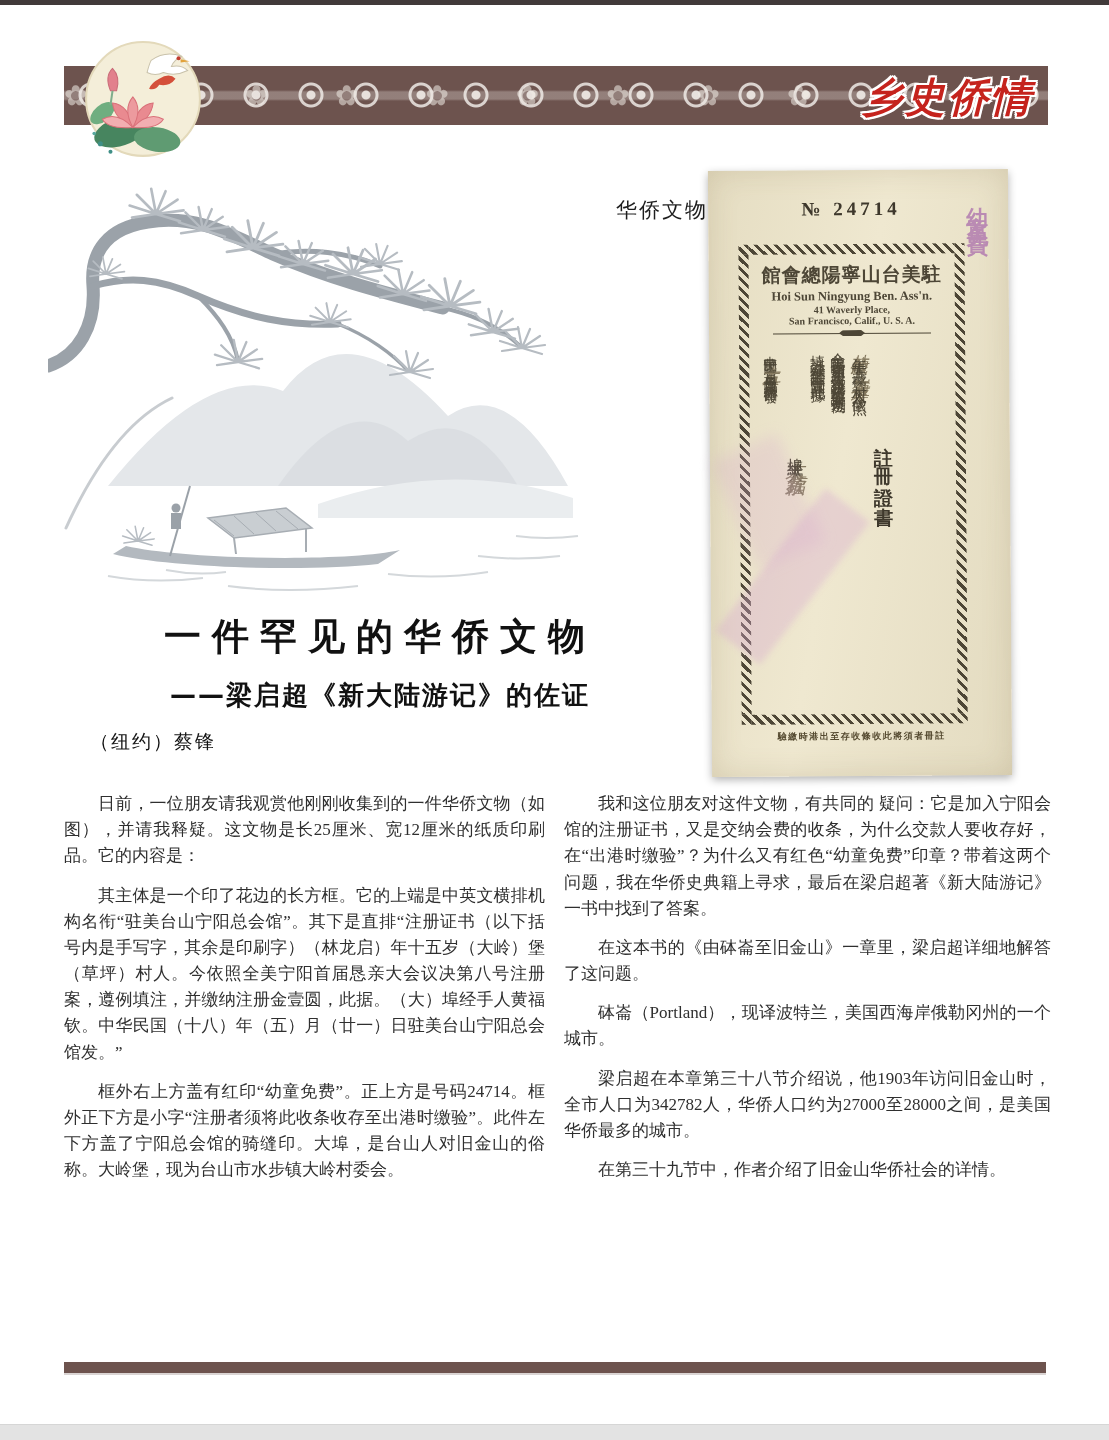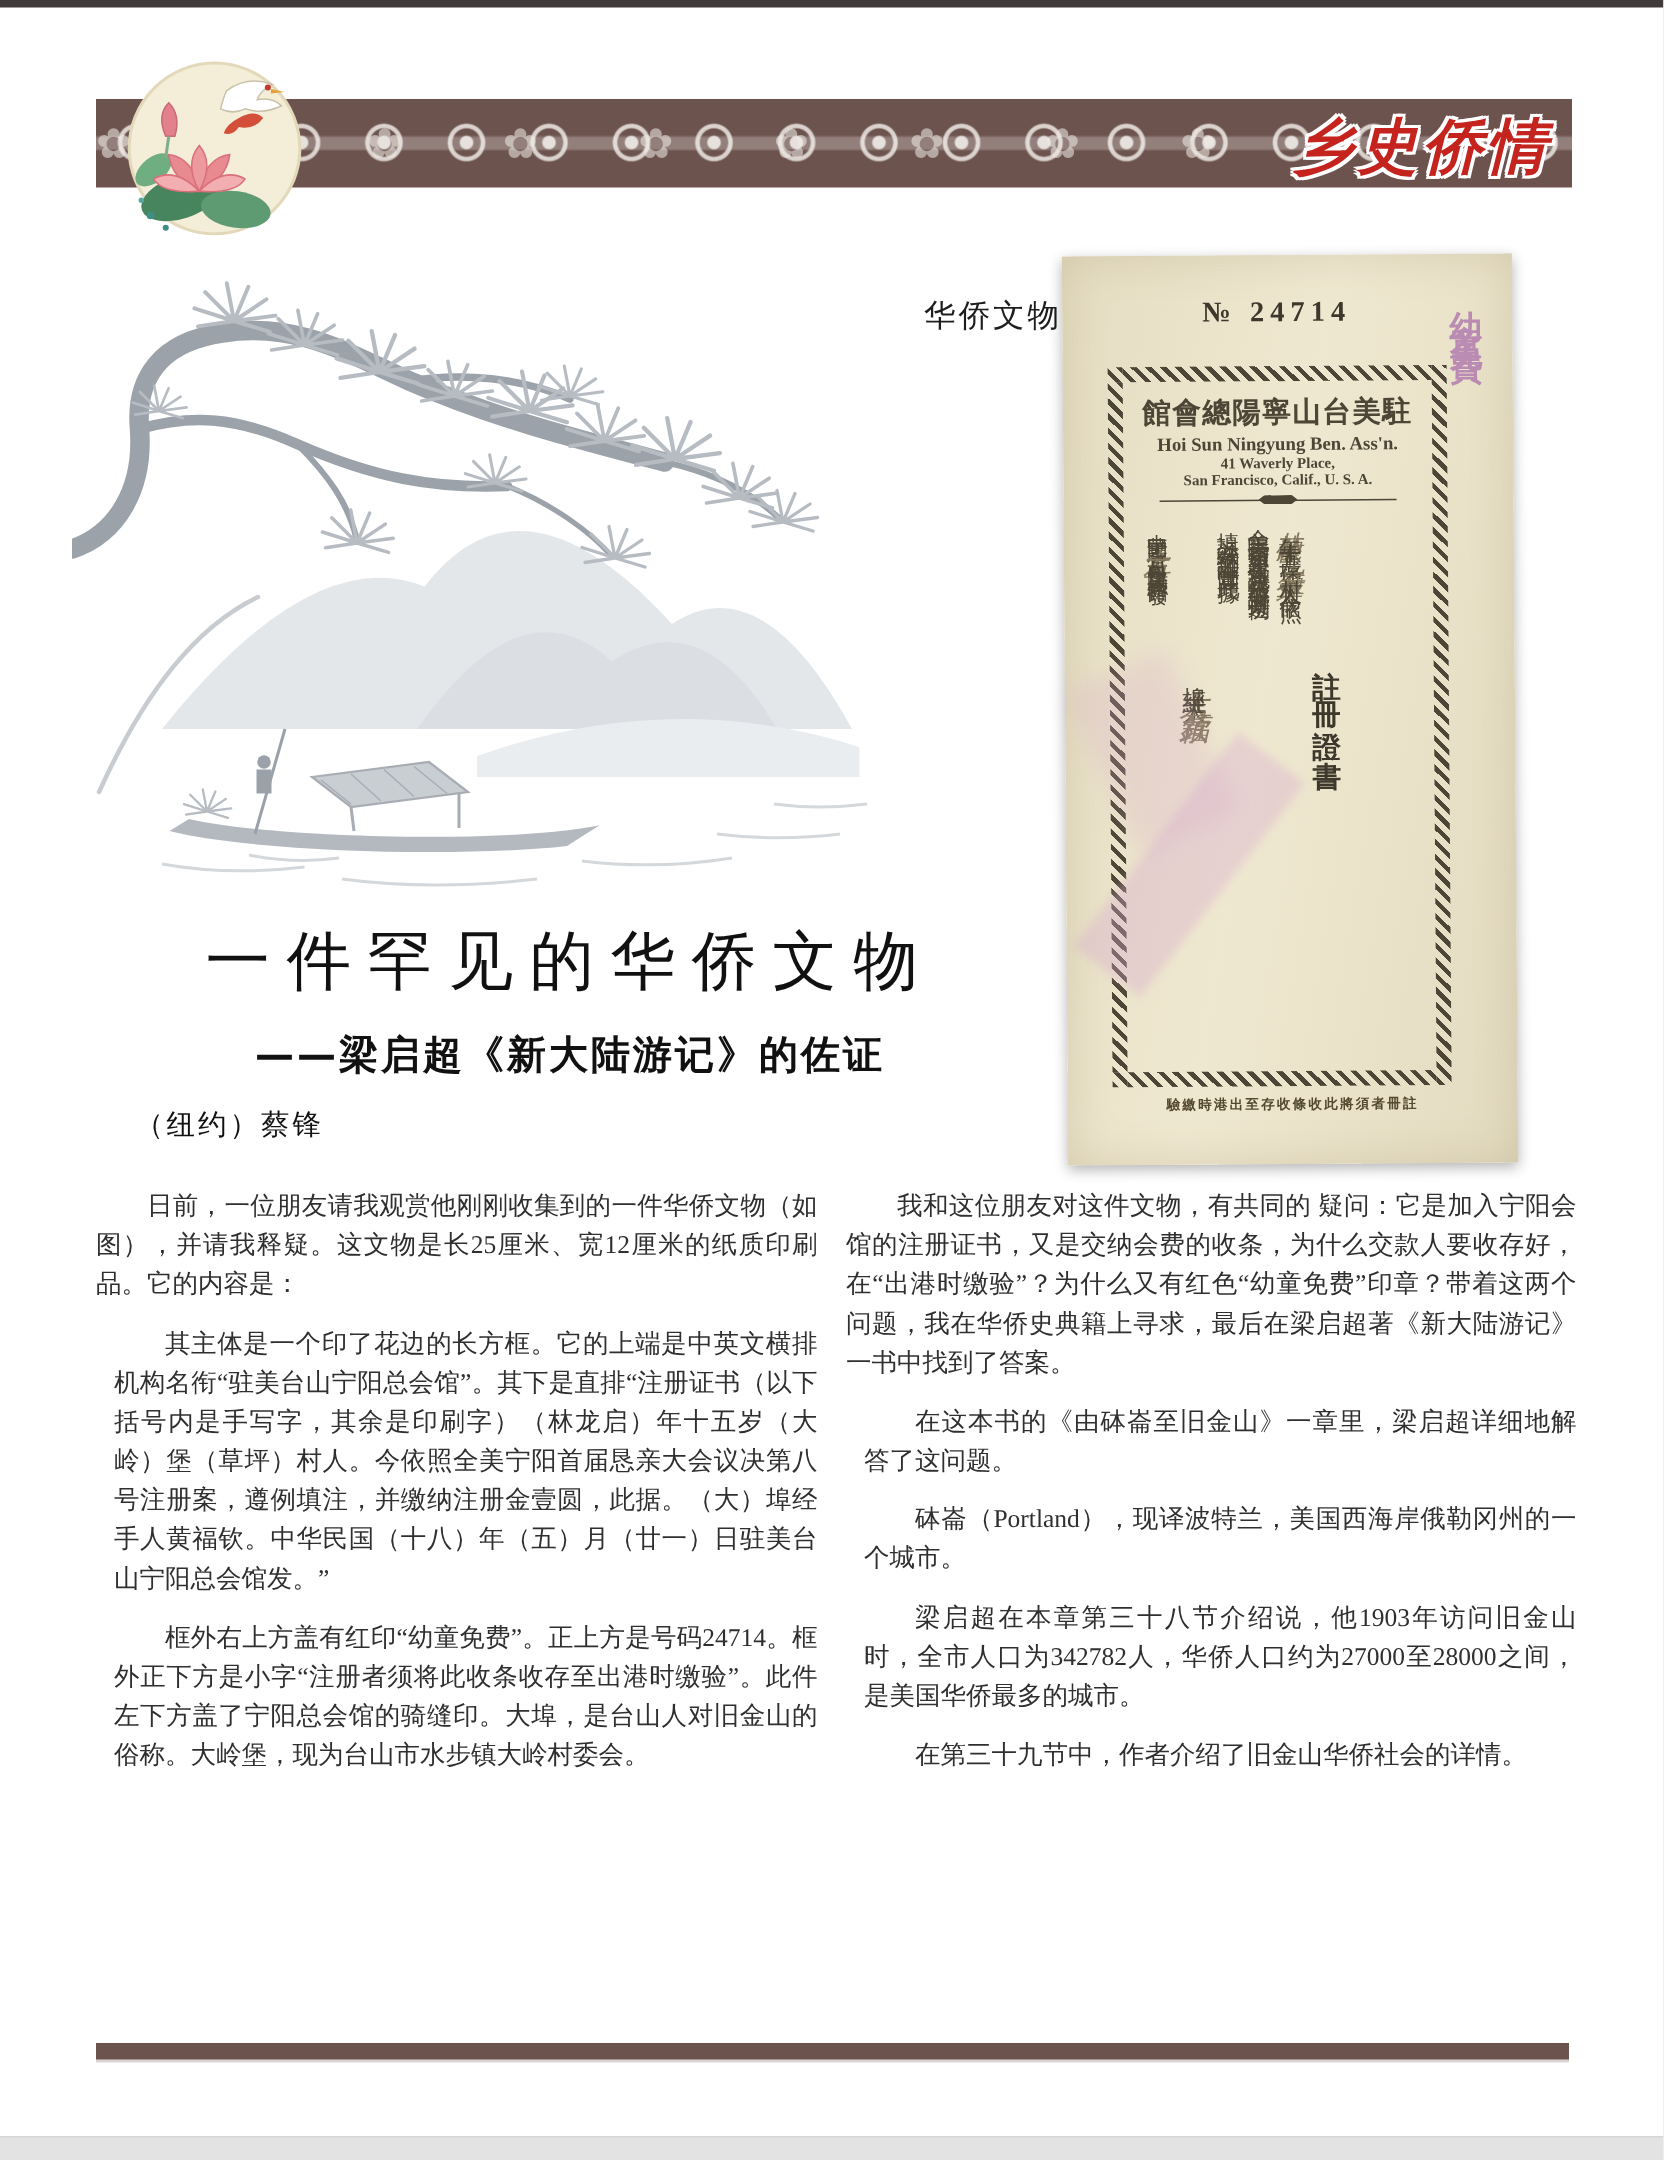--- a/index.html
+++ b/index.html
@@ -63,32 +63,32 @@
   .c4 .seg-hand{font-size:20px;}
   .seg-small{font-size:9px;letter-spacing:0;}
   #cert-note{position:absolute;left:0;top:560px;width:100%;text-align:center;font-size:9px;
     letter-spacing:1.5px;color:#54492f;font-weight:bold;}
   .seal{position:absolute;background:var(--seal);filter:blur(3px);}
   #seal1{left:-8px;top:378px;width:180px;height:56px;transform:rotate(-52deg);opacity:.8;}
   #seal2{left:22px;top:272px;width:72px;height:118px;transform:rotate(-24deg);filter:blur(7px);opacity:.55;}
 
   
   #title-block{left:90px;top:612px;width:580px;text-align:center;color:var(--title-black);}
-  #article-title{font-family:"DejaVu Sans","Liberation Sans",sans-serif;font-weight:400;
-    font-size:43px;letter-spacing:11px;white-space:nowrap;}
+  #article-title{font-family:"DejaVu Sans","Liberation Sans",sans-serif;font-weight:700;
+    font-size:37px;letter-spacing:11px;white-space:nowrap;}
   #article-subtitle{font-family:"DejaVu Sans","Liberation Sans",sans-serif;font-weight:700;
     font-size:26px;letter-spacing:2px;margin-top:16px;white-space:nowrap;}
   #article-author{font-size:19px;margin-top:16px;text-align:left;padding-right:12px;letter-spacing:2px;}
 
   
   .col{font-size:17px;line-height:1.54;color:var(--body-text);text-align:justify;}
   #col-left{left:64px;top:791px;width:481px;}
   #col-right{left:564px;top:791px;width:487px;}
   .col p{text-indent:2em;}
-  .col p + p{margin-top:13px;margin-left:12px;}
+  .col p + p{margin-top:13px;}
 
   
   #footer-bar{left:64px;top:1362px;width:982px;height:11px;background:var(--band-brown);
     box-shadow:0 2px 0 rgba(109,83,78,.25);}
   #page-number{left:0;top:1384px;width:1109px;text-align:center;font-size:20px;color:#222;}
 </style>
 </head>
 <body>
 
 <div id="page">

